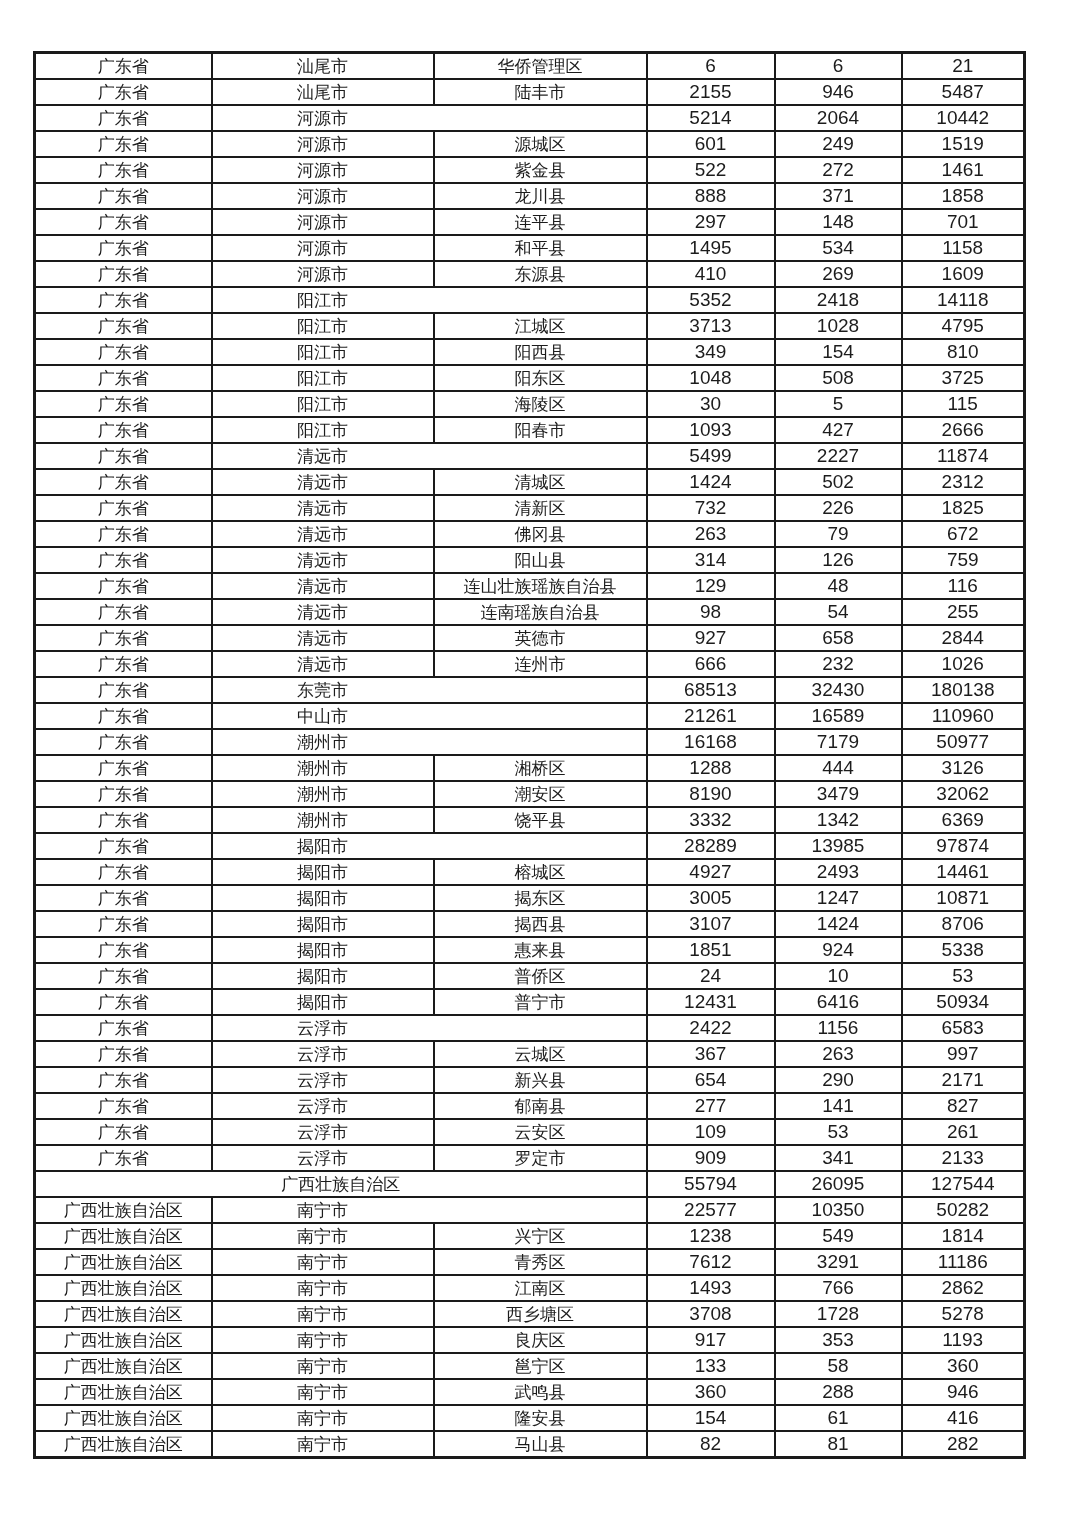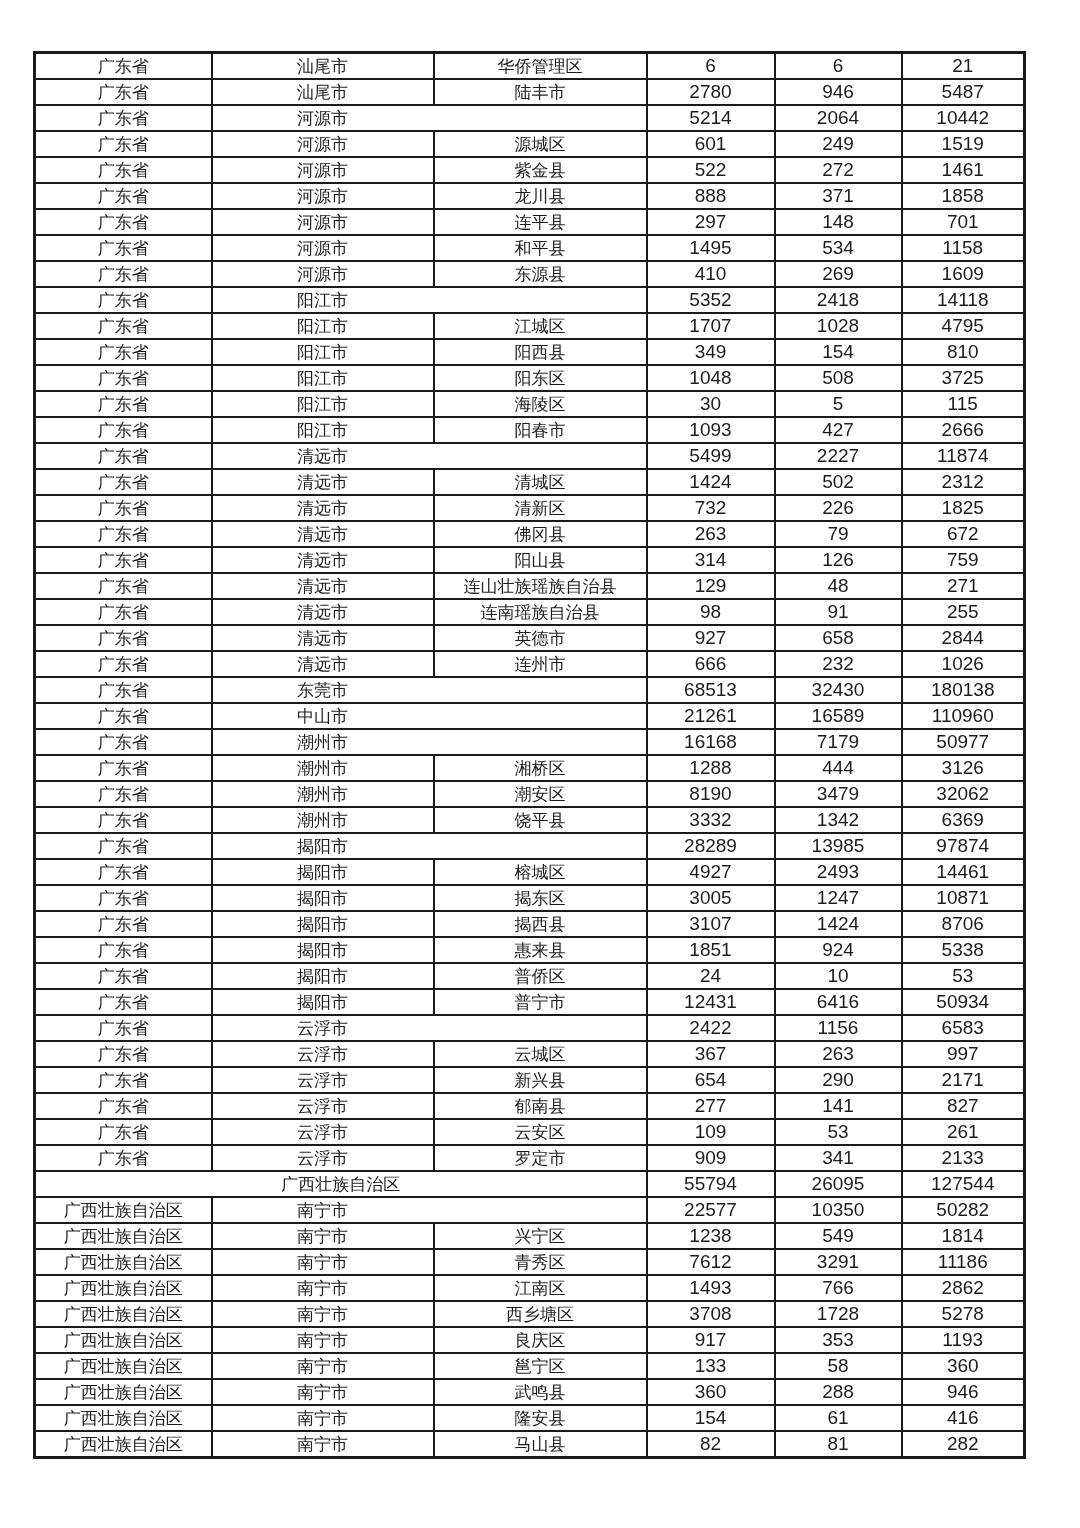--- a/index.html
+++ b/index.html
@@ -67,21 +67,21 @@
           <td class="name">汕尾市</td>
           <td class="name">华侨管理区</td>
           <td class="num">6</td>
           <td class="num">6</td>
           <td class="num">21</td>
         </tr>
         <tr>
           <td class="name">广东省</td>
           <td class="name">汕尾市</td>
           <td class="name">陆丰市</td>
-          <td class="num">2780</td>
+          <td class="num">2155</td>
           <td class="num">946</td>
           <td class="num">5487</td>
         </tr>
         <tr>
           <td class="name">广东省</td>
           <td class="name city-total-span" colspan="2">河源市</td>
           <td class="num">5214</td>
           <td class="num">2064</td>
           <td class="num">10442</td>
         </tr>
@@ -137,21 +137,21 @@
           <td class="name">广东省</td>
           <td class="name city-total-span" colspan="2">阳江市</td>
           <td class="num">5352</td>
           <td class="num">2418</td>
           <td class="num">14118</td>
         </tr>
         <tr>
           <td class="name">广东省</td>
           <td class="name">阳江市</td>
           <td class="name">江城区</td>
-          <td class="num">1707</td>
+          <td class="num">3713</td>
           <td class="num">1028</td>
           <td class="num">4795</td>
         </tr>
         <tr>
           <td class="name">广东省</td>
           <td class="name">阳江市</td>
           <td class="name">阳西县</td>
           <td class="num">349</td>
           <td class="num">154</td>
           <td class="num">810</td>
@@ -218,28 +218,28 @@
           <td class="num">314</td>
           <td class="num">126</td>
           <td class="num">759</td>
         </tr>
         <tr>
           <td class="name">广东省</td>
           <td class="name">清远市</td>
           <td class="name">连山壮族瑶族自治县</td>
           <td class="num">129</td>
           <td class="num">48</td>
-          <td class="num">271</td>
+          <td class="num">116</td>
         </tr>
         <tr>
           <td class="name">广东省</td>
           <td class="name">清远市</td>
           <td class="name">连南瑶族自治县</td>
           <td class="num">98</td>
-          <td class="num">91</td>
+          <td class="num">54</td>
           <td class="num">255</td>
         </tr>
         <tr>
           <td class="name">广东省</td>
           <td class="name">清远市</td>
           <td class="name">英德市</td>
           <td class="num">927</td>
           <td class="num">658</td>
           <td class="num">2844</td>
         </tr>

